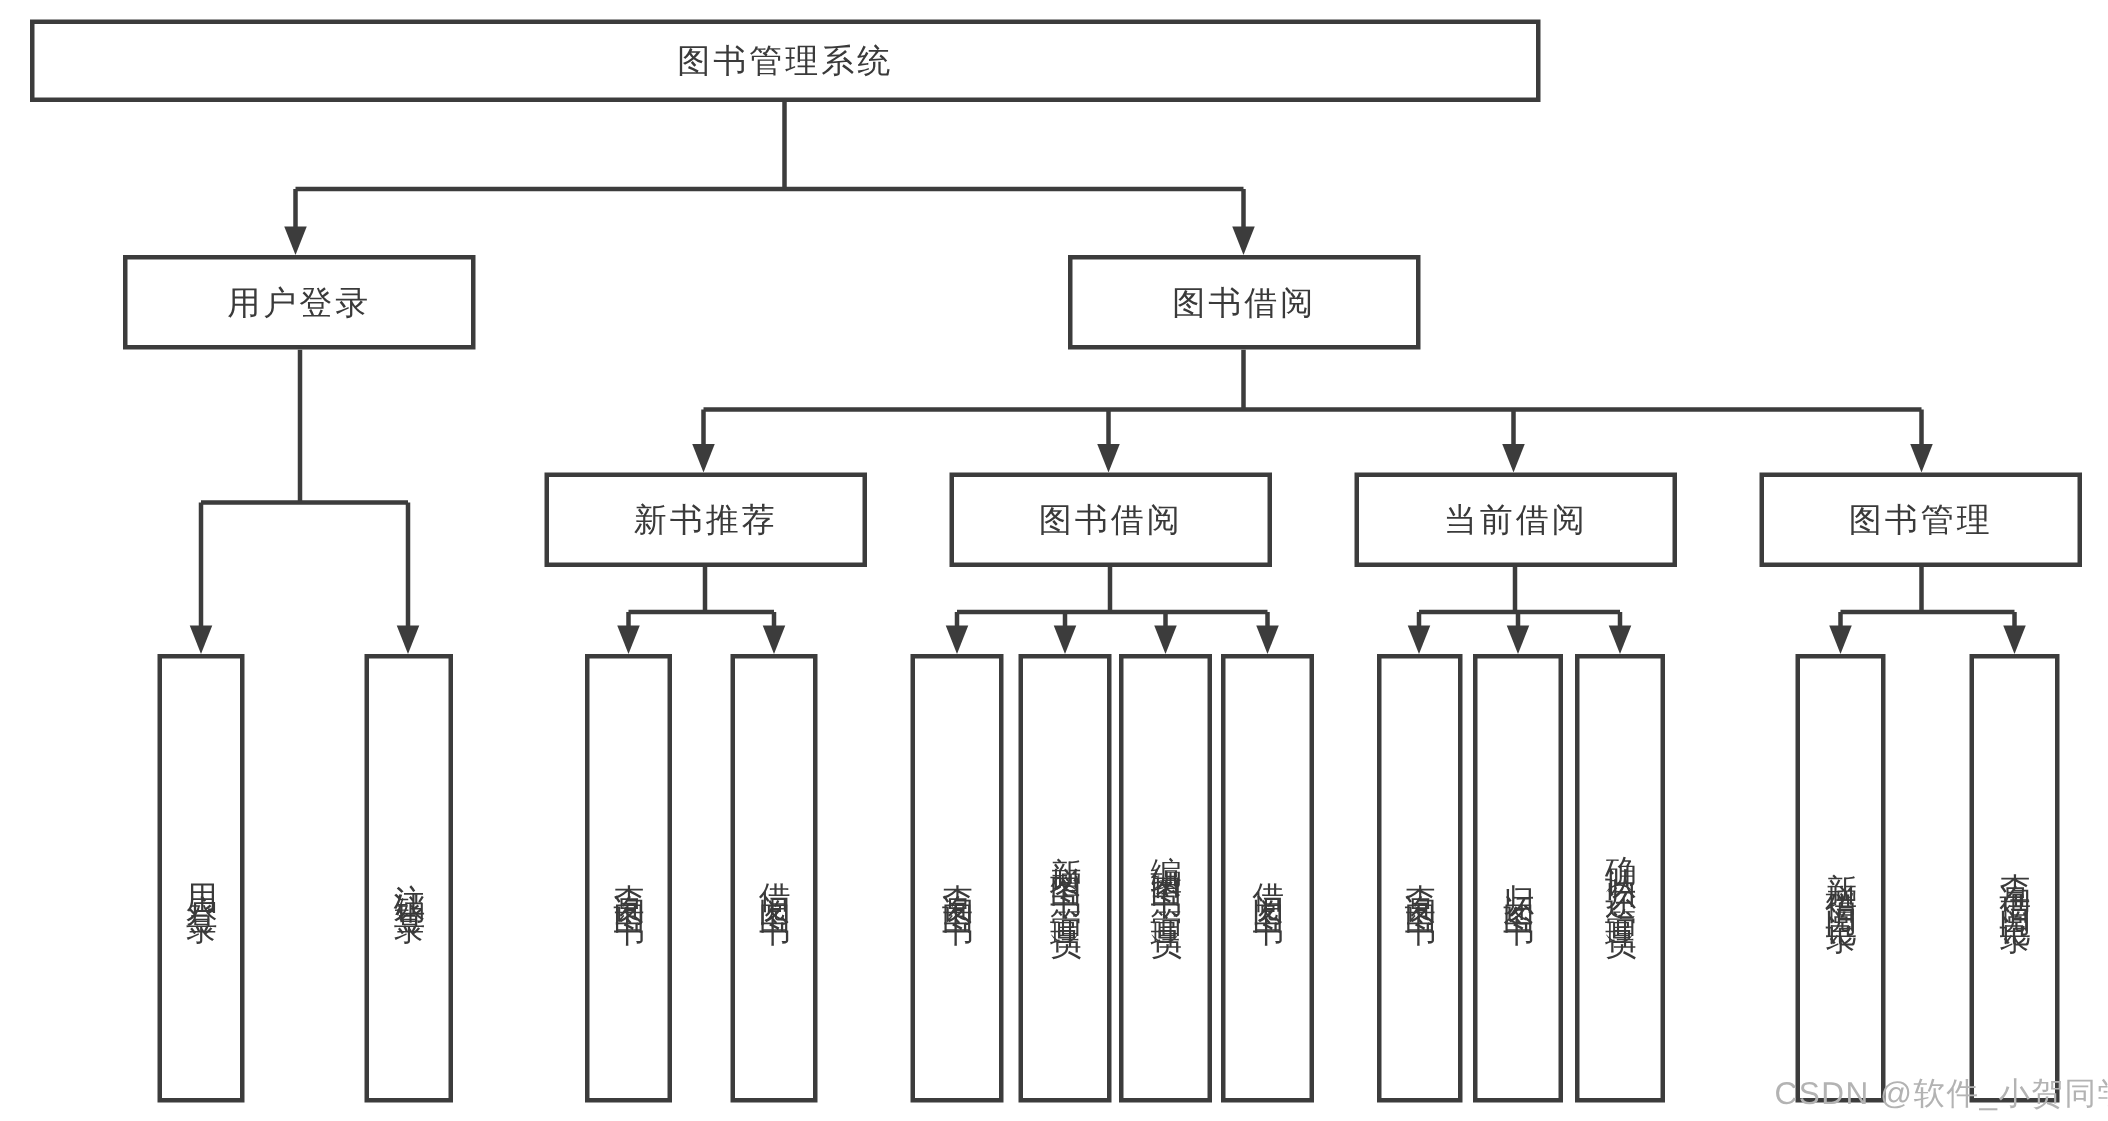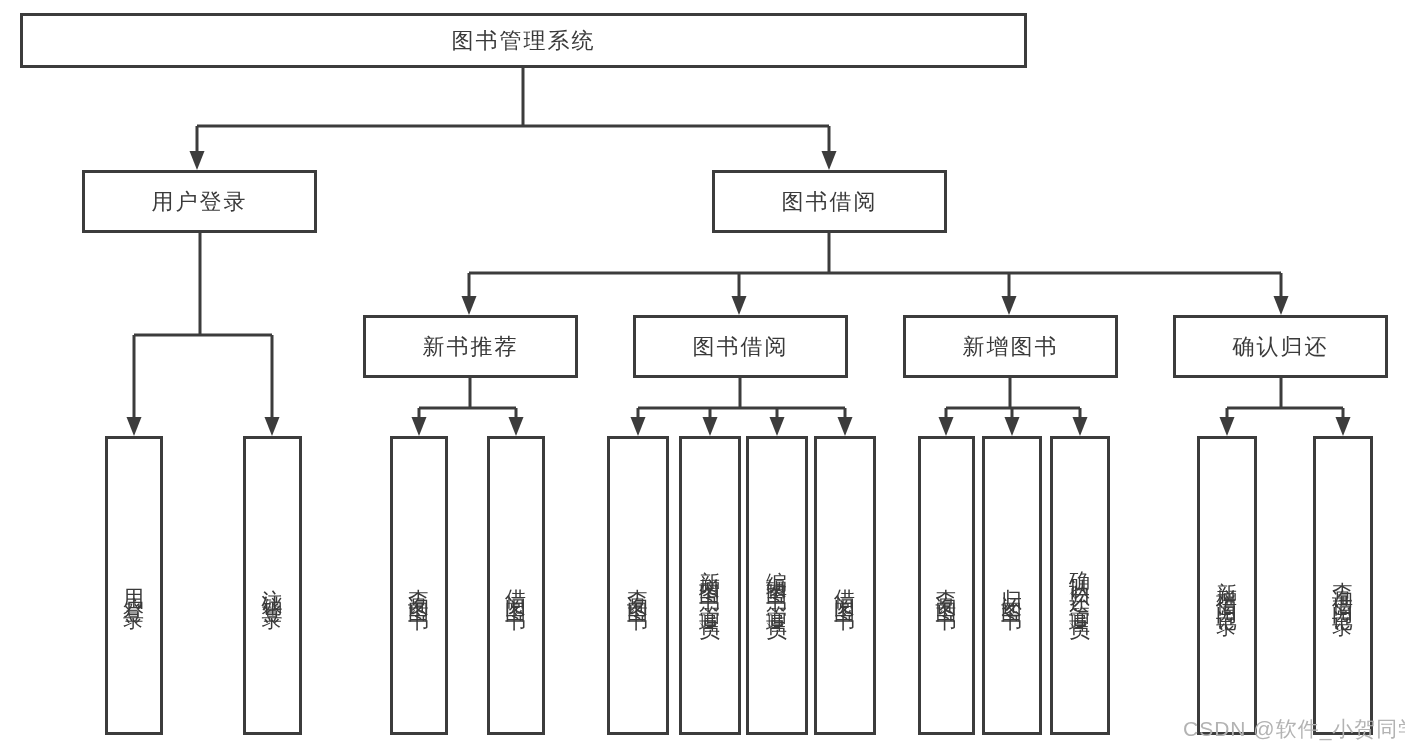--- a/index.html
+++ b/index.html
@@ -113,24 +113,24 @@
     <span class="h-label">图书借阅</span>
   </div>
 
   <div class="box" style="left:633px; top:315px; width:215px; height:63px;">
     <span class="h-label">图书借阅</span>
   </div>
   <div class="box" style="left:363px; top:315px; width:215px; height:63px;">
     <span class="h-label">新书推荐</span>
   </div>
   <div class="box" style="left:903px; top:315px; width:215px; height:63px;">
-    <span class="h-label">新增图书</span>
+    <span class="h-label">当前借阅</span>
   </div>
   <div class="box" style="left:1173px; top:315px; width:215px; height:63px;">
-    <span class="h-label">确认归还</span>
+    <span class="h-label">图书管理</span>
   </div>
 
   <div class="box" style="left:105px; top:436px; width:58px; height:299px;">
     <span class="v-label">用户登录</span>
   </div>
   <div class="box" style="left:243px; top:436px; width:59px; height:299px;">
     <span class="v-label">注销登录</span>
   </div>
 
   <div class="box" style="left:390px; top:436px; width:58px; height:299px;">

